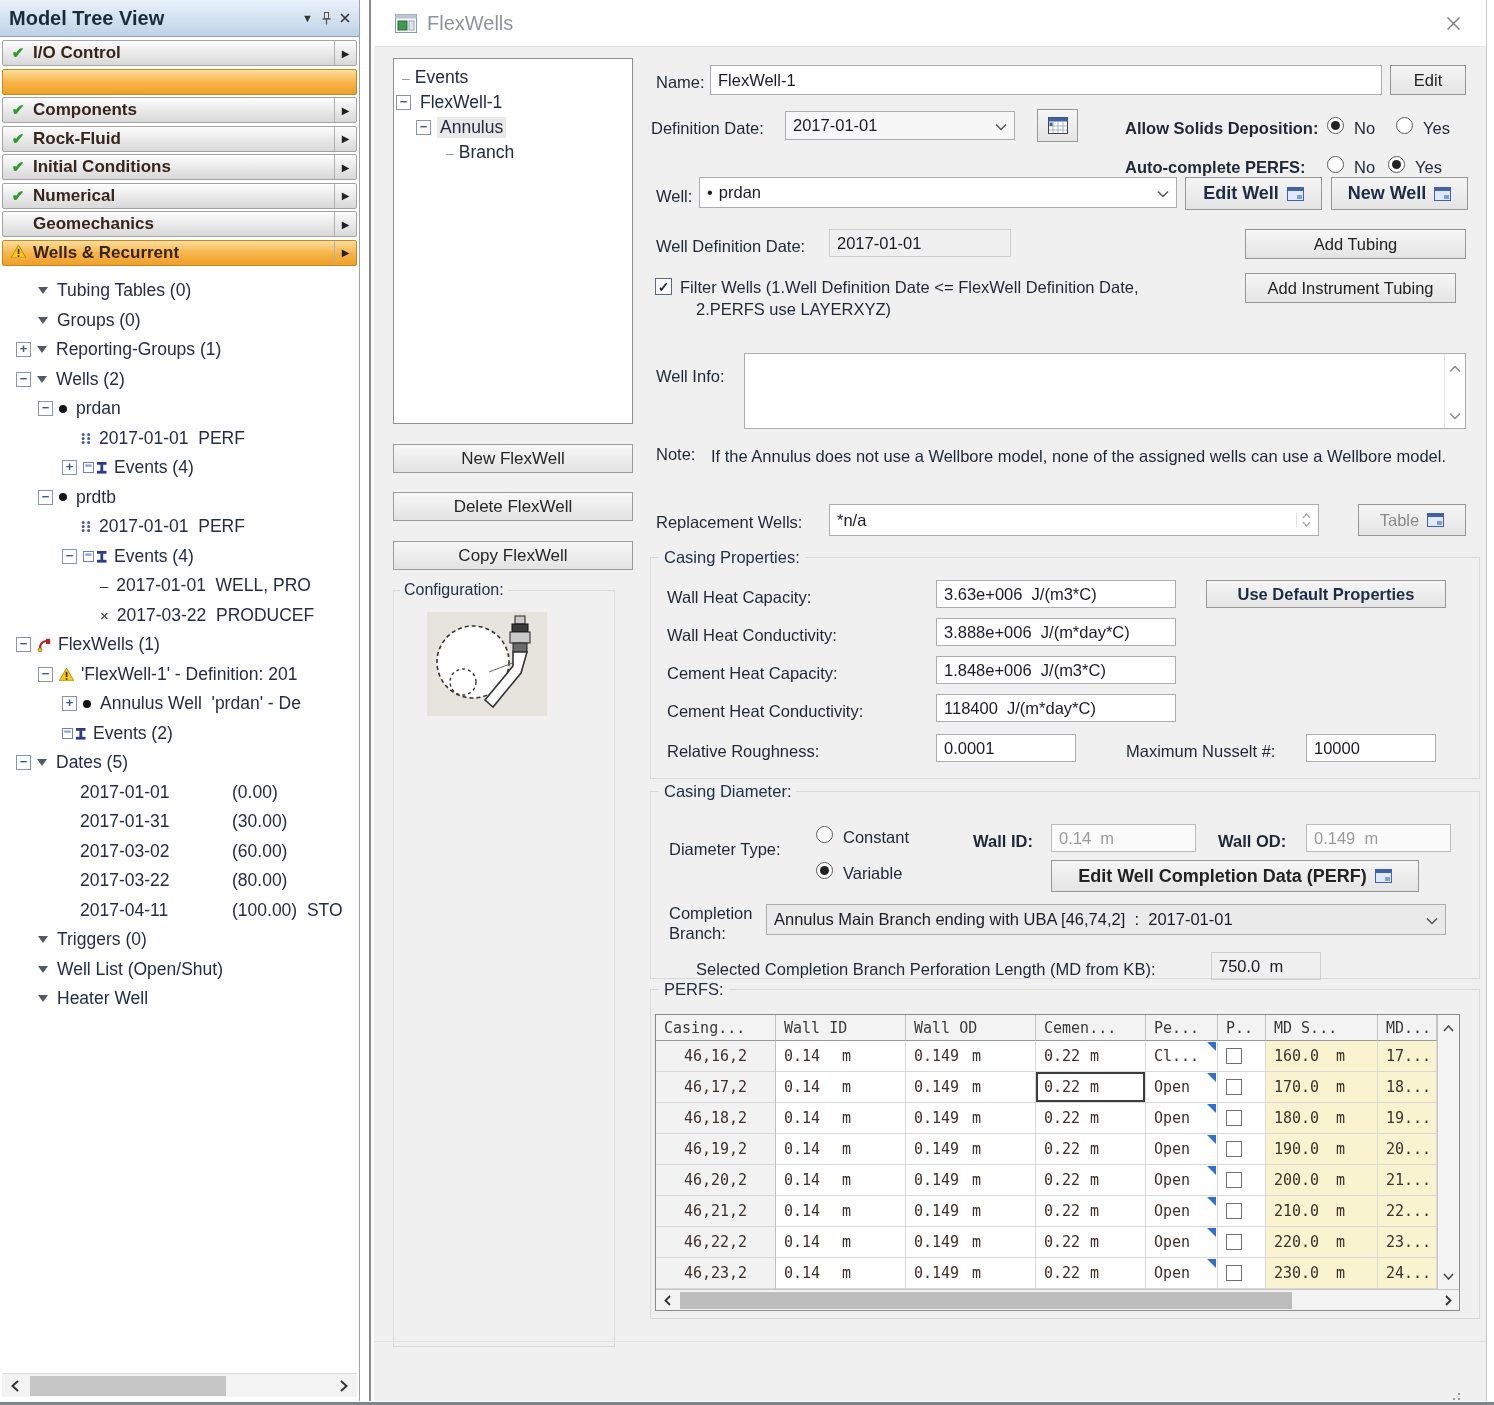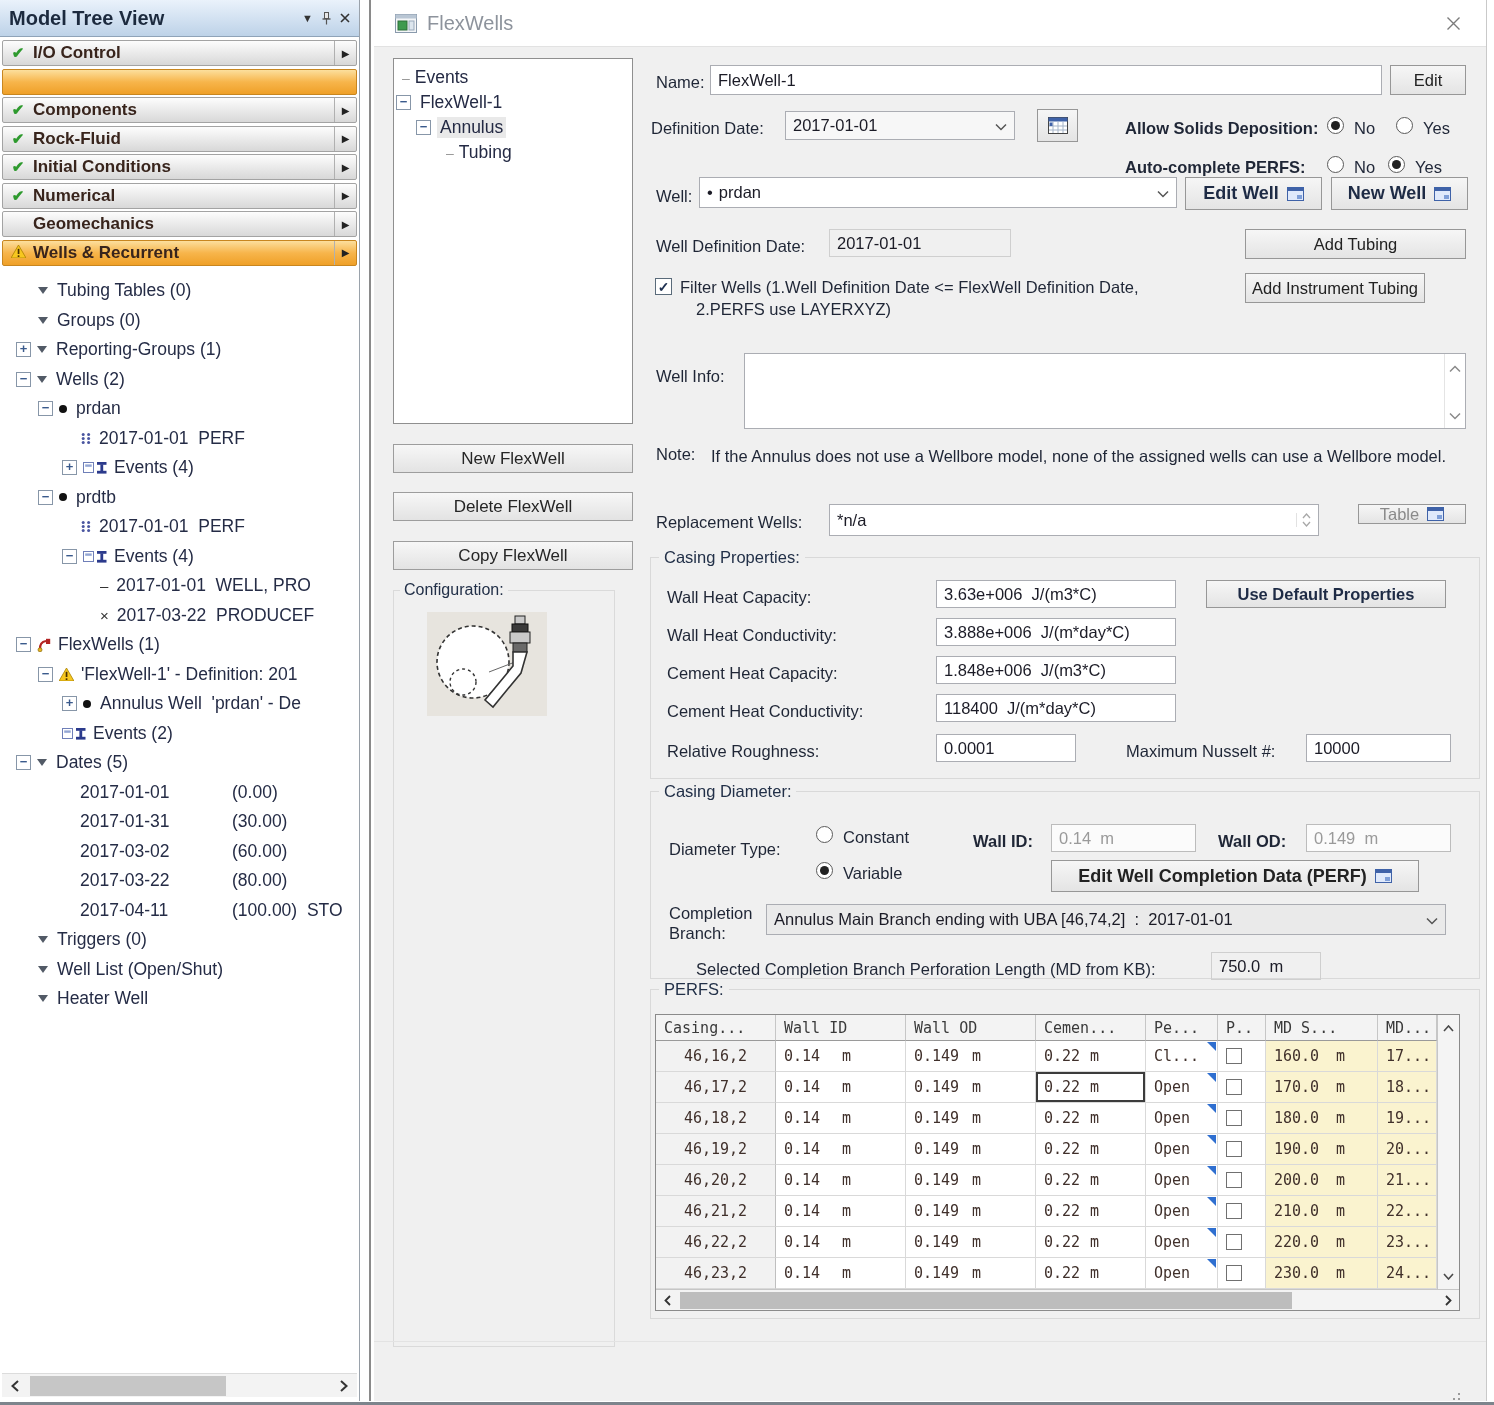--- a/index.html
+++ b/index.html
@@ -379,21 +379,21 @@
         <div class="dt-row" style="padding-left: 2px;">
           <span class="tv-box">−</span>
           <span class="lab">FlexWell-1</span>
         </div>
         <div class="dt-row sel" style="padding-left: 22px;">
           <span class="tv-box">−</span>
           <span class="lab">Annulus</span>
         </div>
         <div class="dt-row" style="padding-left: 52px;">
           <span class="dt-dash">–</span>
-          <span class="lab">Tubing</span>
+          <span class="lab">Branch</span>
         </div>
       </div>
     <div class="side-btn" style="top:397px;">
         <span>New FlexWell</span>
       </div>
     <div class="side-btn" style="top:445px;">
         <span>Delete FlexWell</span>
       </div>
     <div class="side-btn" style="top:494px;">
         <span>Copy FlexWell</span>
@@ -494,21 +494,21 @@
     <div class="in flat abs" style="left:455px; top:182px; width:182px; height:28px;">
       <span>2017-01-01</span>
       </div>
     <div class="btn abs" style="left:871px; top:182px; width:221px; height:30px;">
       <span>Add Tubing</span>
       </div>
 
     <span class="cb abs" style="left:281px; top:231px;">✓</span>
     <span class="flabel abs" style="left:306px; top:231px;">Filter Wells (1.Well Definition Date &lt;= FlexWell Definition Date,</span>
     <span class="flabel abs" style="left:322px; top:253px;">2.PERFS use LAYERXYZ)</span>
-    <div class="btn abs" style="left:871px; top:226px; width:180px; height:30px;">
+    <div class="btn abs" style="left:871px; top:226px; width:211px; height:30px;">
       <span>Add Instrument Tubing</span>
       </div>
 
     <span class="flabel abs" style="left:282px; top:320px;">Well Info:</span>
     <div class="in abs" style="left:370px; top:306px; width:722px; height:76px; align-items:stretch; padding:0;">
       <div style="margin-left:auto; width:21px; border-left:1px solid #e4e4e4; position:relative;">
         <span class="abs" style="left:4px; top:4px;"><svg width="12" height="8" viewBox="0 0 12 8">
               <path d="M1 6.5 L6 1.5 L11 6.5" fill="none" stroke="#8a8a8a" stroke-width="1.5"></path>
             </svg></span>
         <span class="abs" style="left:4px; bottom:4px;"><svg width="12" height="8" viewBox="0 0 12 8">
@@ -525,21 +525,21 @@
       <span>*n/a</span>
       <span class="sel-chev" style="display:flex; flex-direction:column; gap:2px; border-left:1px solid #e2e2e2; padding-left:5px;">
         <svg width="9" height="6" viewBox="0 0 9 6">
             <path d="M1 5 L4.5 1 L8 5" fill="none" stroke="#a8a8a8" stroke-width="1.3"></path>
           </svg>
         <svg width="9" height="6" viewBox="0 0 9 6">
             <path d="M1 1 L4.5 5 L8 1" fill="none" stroke="#a8a8a8" stroke-width="1.3"></path>
           </svg>
       </span>
     </div>
-    <div class="btn abs" style="left:984px; top:457px; width:108px; height:20px; color:#8a8a8a;align-items:center;">
+    <div class="btn abs" style="left:984px; top:457px; width:108px; height:32px; color:#8a8a8a;align-items:center;">
       <span>Table</span>
       <span class="wico">
           <svg width="17" height="14" viewBox="0 0 17 14">
             <rect x="0.5" y="0.5" width="16" height="13" fill="#dfe9fb" stroke="#3f62a8"></rect>
             <rect x="0.5" y="0.5" width="16" height="3.5" fill="#3f62a8"></rect>
             <rect x="10" y="8" width="5" height="4" fill="#7f9fd8"></rect>
           </svg>
         </span>
     </div>
 
@@ -564,21 +564,21 @@
       <span class="flabel abs" style="left:16px; top:144px;">Cement Heat Conductivity:</span>
       <div class="in abs" style="left:285px; top:136px; width:240px; height:28px;">
           <span class="pre">118400  J/(m*day*C)</span>
         </div>
 
       <span class="flabel abs" style="left:16px; top:184px;">Relative Roughness:</span>
       <div class="in abs" style="left:285px; top:176px; width:140px; height:28px;">
           <span>0.0001</span>
         </div>
       <span class="flabel abs" style="left:475px; top:184px;">Maximum Nusselt #:</span>
-      <div class="in abs" style="left:655px; top:176px; width:145px; height:28px;">
+      <div class="in abs" style="left:655px; top:176px; width:130px; height:28px;">
           <span>10000</span>
         </div>
     </div>
 
     <div class="grp" style="left:276px; top:744px; width:830px; height:188px;">
       <span class="gt">Casing Diameter:</span>
       <span class="flabel abs" style="left:18px; top:48px;">Diameter Type:</span>
       <span class="radio abs" style="left:165px; top:34px;"></span>
       <span class="flabel abs" style="left:192px; top:36px;">Constant</span>
       <span class="radio on abs" style="left:165px; top:70px;">

